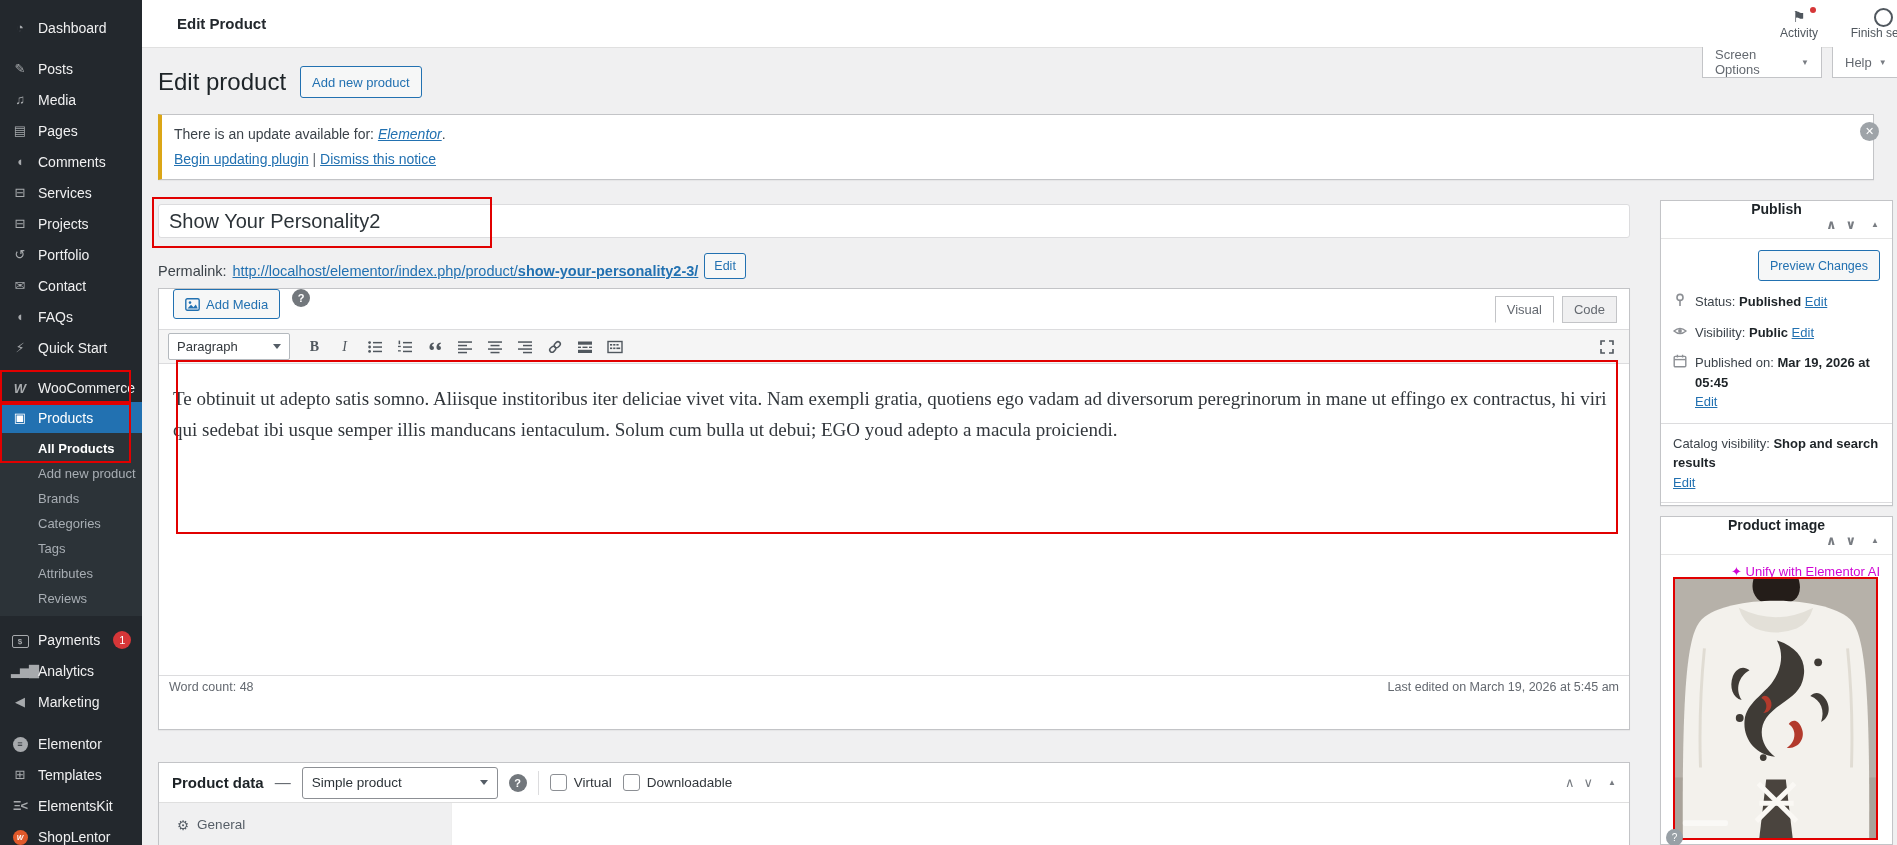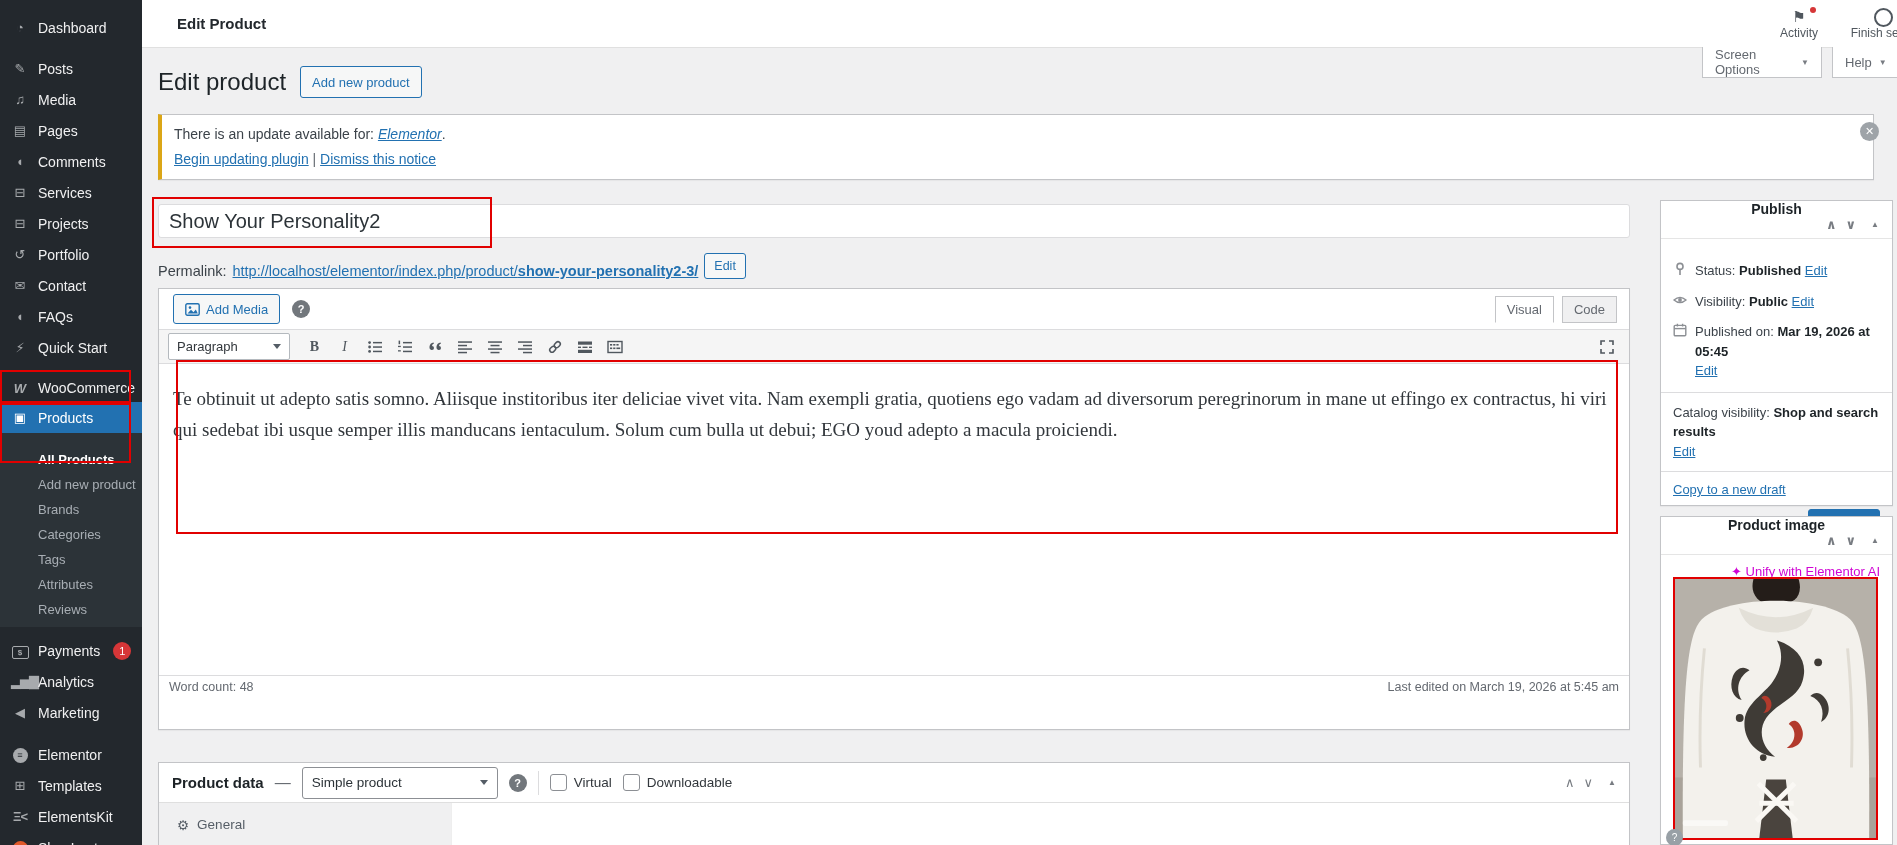--- a/index.html
+++ b/index.html
@@ -6,21 +6,21 @@
   .canvas{position:relative;width:1897px;height:845px;overflow:hidden;background:#f0f0f1;
     font-family:"Liberation Sans","DejaVu Sans",sans-serif;color:#3c434a;}
   a,.link{color:#2271b1;text-decoration:underline;cursor:pointer;}
   
   .sidebar{position:absolute;left:0;top:0;width:142px;height:845px;background:#23282d;z-index:5;}
   .mrow{display:flex;align-items:center;height:31px;padding-left:11px;gap:9px;color:#f0f0f1;
     font-size:14px;cursor:pointer;white-space:nowrap;}
   .mrow .ic{width:18px;text-align:center;color:#a7aaad;font-size:13px;flex:0 0 18px;}
   .mrow.current{background:#2271b1;color:#fff;}
   .mrow.current .ic{color:#fff;}
-  .sub{background:#2c3338;padding:14px 0 5px;}
+  .sub{background:#2c3338;padding:3px 0 5px;}
   .srow{height:25px;line-height:25px;padding-left:38px;color:#a8aeb4;font-size:13px;cursor:pointer;white-space:nowrap;}
   .srow.current{color:#fff;font-weight:bold;}
   .badge{display:inline-flex;align-items:center;justify-content:center;width:18px;height:18px;
     border-radius:50%;background:#d63638;color:#fff;font-size:11px;margin-left:4px;}
   .ico-circle{display:inline-flex;align-items:center;justify-content:center;width:15px;height:15px;
     border-radius:50%;background:#a7aaad;color:#23282d;font-size:9px;font-weight:bold;}
   .ico-orange{background:#e0592a;color:#fff;font-size:7px;font-style:italic;}
   .ico-card{display:inline-flex;align-items:center;justify-content:center;width:15px;height:11px;
     border:1.5px solid #a7aaad;border-radius:2px;color:#a7aaad;font-size:8px;font-weight:bold;}
   .ico-bars{font-size:9px;letter-spacing:-1px;color:#a7aaad;}
@@ -55,21 +55,21 @@
   .permalink{position:absolute;left:158px;top:253px;font-size:14.5px;display:flex;align-items:flex-end;gap:6px;}
   .btn-sm{display:inline-flex;align-items:center;height:24px;padding:0 9px;background:#f6f7f7;border:1px solid #2271b1;
     border-radius:3px;color:#2271b1;font-size:12.5px;cursor:pointer;}
   
   .postbox{position:absolute;background:#fff;border:1px solid #c3c4c7;box-shadow:0 1px 1px rgba(0,0,0,.04);box-sizing:border-box;}
   .pb-head{display:flex;align-items:center;height:37px;padding:0 13px;border-bottom:1px solid #e5e5e5;
     font-size:15px;font-weight:bold;color:#1d2327;flex-direction:column;}
   .pb-tools{margin-left:auto;display:flex;align-items:center;gap:9px;color:#787c82;font-size:13px;cursor:pointer;}
   .pb-tools .tgl{font-size:8px;margin-left:6px;}
   
-  .etools{position:relative;height:40px;display:flex;align-items:center;padding:0 14px;gap:12px;}
+  .etools{position:relative;height:40px;display:flex;align-items:flex-start;padding:0 14px;gap:12px;}
   .qcircle{display:inline-flex;align-items:center;justify-content:center;width:18px;height:18px;border-radius:50%;
     background:#72777c;color:#fff;font-size:11px;font-weight:bold;cursor:pointer;}
   .vc{position:absolute;right:12px;top:7px;display:flex;}
   .vc div{height:25px;padding:0 11px;display:flex;align-items:center;font-size:13px;border:1px solid #c3c4c7;
     color:#646970;cursor:pointer;}
   .vc .on{background:#fff;border-bottom-color:#fff;}
   .vc .off{background:#f0f0f1;margin-left:8px;}
   .etoolbar{height:33px;background:#f5f5f5;border-top:1px solid #dcdcde;border-bottom:1px solid #dcdcde;
     display:flex;align-items:center;padding:0 9px;gap:3px;}
   .psel{width:104px;height:25px;background:#fff;border:1px solid #b4b9be;border-radius:2px;display:flex;
@@ -417,20 +417,23 @@
   <div class="postbox" style="left:1660px;top:200px;width:233px;height:306px">
     <div class="pb-head" style="font-size:14px">
       <span>Publish</span>
       <div class="pb-tools">
         <span>∧</span>
         <span>∨</span>
         <span class="tgl">▲</span>
       </div>
     </div>
     <div class="pubbody">
+      <div style="text-align:right">
+        <span class="btn-blue-outline" style="height:29px;font-size:12.5px">Preview Changes</span>
+      </div>
       <div class="prow">
         <svg width="14" height="14" viewBox="0 0 14 14">
             <circle cx="7" cy="4.4" r="3" fill="none" stroke="#8c8f94" stroke-width="1.6"></circle>
             <path d="M7 7.5 V13" stroke="#8c8f94" stroke-width="1.6"></path>
           </svg>
         <span><span>Status:</span> <b style="color:#1d2327">Published</b> <a>Edit</a></span>
       </div>
       <div class="prow">
         <svg width="14" height="14" viewBox="0 0 14 14">
             <path d="M1 7 Q7 1.8 13 7 Q7 12.2 1 7 Z" fill="none" stroke="#8c8f94" stroke-width="1.4"></path>

